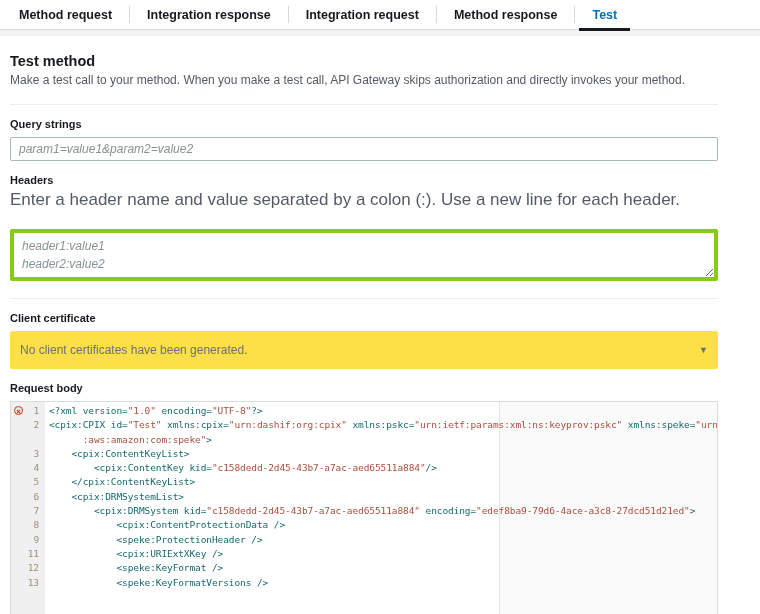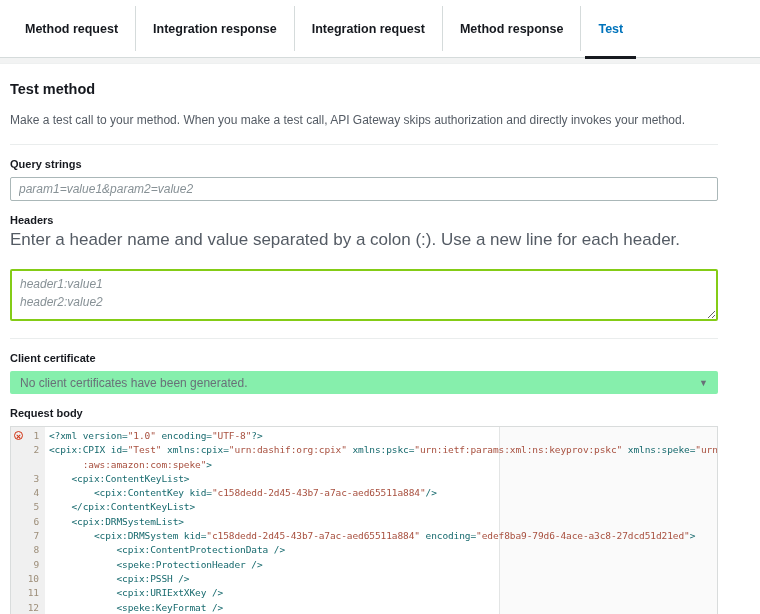--- a/index.html
+++ b/index.html
@@ -1,49 +1,49 @@
 <!DOCTYPE html>
 <html><head>
 <meta charset="utf-8">
 <style>
   * { margin:0; padding:0; box-sizing:border-box; }
   html,body { width:760px; height:614px; background:#ffffff; overflow:hidden;
     font-family:"Liberation Sans", sans-serif; color:#16191f; }
 
   
-  .tabbar { display:flex; align-items:stretch; height:58px; background:#fff;
-    border-bottom:1px solid #d5dbdb; padding-left:8px; }
+  .tabbar { display:flex; align-items:stretch; height:30px; background:#fff;
+    border-bottom:1px solid #d5dbdb; padding-left:2px; }
   .tab { display:flex; align-items:center; padding:0 17px; font-size:12.5px;
     font-weight:bold; color:#16191f; cursor:pointer; position:relative;
     border-left:1px solid #d5dbdb; margin:6px 0; }
   .tab:first-child { border-left:none; }
   .tab.active { color:#0073bb; }
   .tab.active::after { content:""; position:absolute; left:4px; right:4px;
     bottom:-8px; height:3px; background:#16191f; }
   .tab-gap { height:6px; background:#f2f3f3; border-bottom:1px solid #eef0f0; }
 
   
   .content { padding:0 42px 0 10px; }
-  .page-title { font-size:14.5px; font-weight:bold; margin:17px 0 16px; }
+  .page-title { font-size:14.5px; font-weight:bold; margin:17px 0 4px; }
   .page-desc { font-size:12px; color:#545b64; margin-bottom:17px; }
   .divider { border:none; border-top:1px solid #eaeded; margin:0; }
   .field-label { font-size:11px; font-weight:bold; margin:13px 0 7px; }
   .field-desc { font-size:17px; color:#545b64; margin:-3px 0 19px; }
 
   .text-input { width:100%; height:24px; border:1px solid #aab7b8;
     border-radius:2px; padding:0 8px; font-size:12px; font-style:italic;
     color:#7f1d1d; background:#fff; outline:none;
     font-family:"Liberation Sans", sans-serif; }
   .text-input::placeholder, textarea::placeholder { color:#879196; font-style:italic; opacity:1; }
-  textarea.text-area { width:100%; height:52px; border:2px solid #84cc16;
+  textarea.text-area { width:100%; height:52px; border:4px solid #84cc16;
     border-radius:2px; padding:4px 8px; font-size:12px; resize:both;
     color:#16191f; background:#fff; outline:none; line-height:18px;
     font-family:"Liberation Sans", sans-serif; }
 
-  .select-box { width:100%; height:23px; background:#86efac; border-radius:2px;
+  .select-box { width:100%; height:38px; background:#fde047; border-radius:2px;
     display:flex; align-items:center; padding:0 10px; font-size:12px;
     color:#687078; cursor:default; }
   .select-box .caret { margin-left:auto; font-size:9px; color:#687078; }
 
   
   .editor { position:relative; border:1px solid #d9dcdc; background:#fff;
     height:246px; margin-top:7px; overflow:hidden;
     font-family:"DejaVu Sans Mono", monospace; }
   .print-margin { position:absolute; top:0; bottom:0; left:488px; right:0;
     border-left:1px solid #e3e5e5; background:rgba(235,236,236,0.25); z-index:0; }
@@ -137,24 +137,20 @@
         </div>
         <div class="code-row">
           <div class="gutter-cell"><span>8</span></div>
           <div class="code-cell"><span class="tok-t">            &lt;cpix:ContentProtectionData /&gt;</span></div>
         </div>
         <div class="code-row">
           <div class="gutter-cell"><span>9</span></div>
           <div class="code-cell"><span class="tok-t">            &lt;speke:ProtectionHeader /&gt;</span></div>
         </div>
         <div class="code-row">
-          <div class="gutter-cell"><span>10</span></div>
-          <div class="code-cell"><span class="tok-t">            &lt;cpix:PSSH /&gt;</span></div>
-        </div>
-        <div class="code-row">
           <div class="gutter-cell"><span>11</span></div>
           <div class="code-cell"><span class="tok-t">            &lt;cpix:URIExtXKey /&gt;</span></div>
         </div>
         <div class="code-row">
           <div class="gutter-cell"><span>12</span></div>
           <div class="code-cell"><span class="tok-t">            &lt;speke:KeyFormat /&gt;</span></div>
         </div>
         <div class="code-row">
           <div class="gutter-cell"><span>13</span></div>
           <div class="code-cell"><span class="tok-t">            &lt;speke:KeyFormatVersions /&gt;</span></div>

